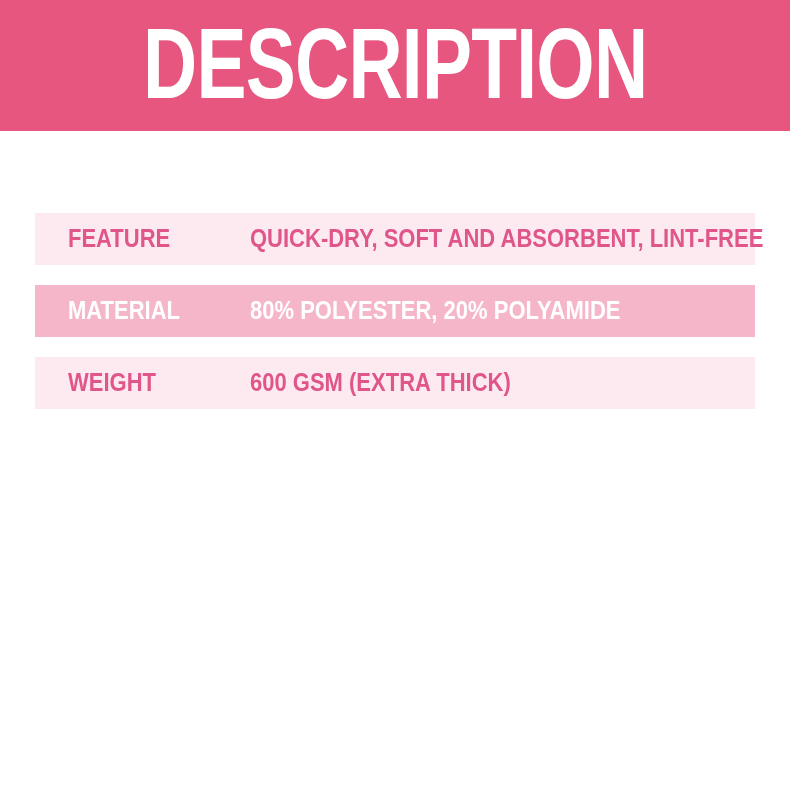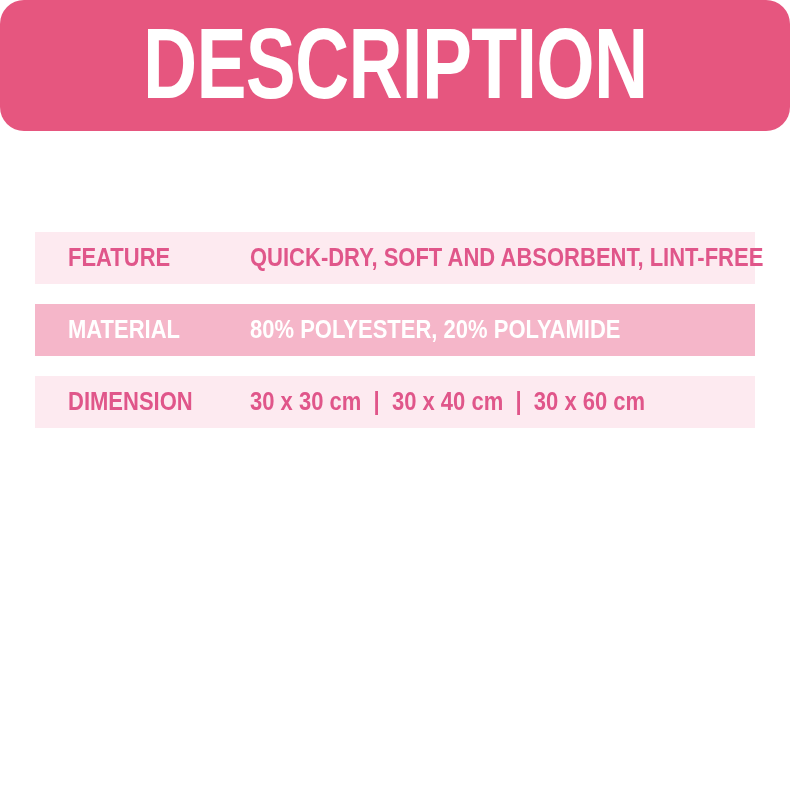--- a/index.html
+++ b/index.html
@@ -19,38 +19,36 @@
     overflow: hidden;
   }
   .header-banner {
     position: absolute;
     left: 0; top: 0;
     width: 790px; height: 131px;
     background: var(--banner-bg);
     display: flex;
     align-items: center;
     justify-content: center;
-    border-radius: 24px;
   }
   .page-title {
     color: var(--banner-text);
     font-size: 100px;
     font-weight: bold;
     line-height: 1;
     letter-spacing: -1px;
     transform: scaleX(0.75);
     transform-origin: center;
     white-space: nowrap;
     padding-bottom: 6px;
   }
   .description-table {
     position: absolute;
     left: 35px; top: 213px;
     width: 720px;
-    margin-top: 19px;
   }
   .table-row {
     position: relative;
     width: 720px;
     height: 52px;
     margin-bottom: 20px;
   }
   .table-row.row-light { background: var(--row-light-bg); }
   .table-row.row-medium { background: var(--row-medium-bg); text-decoration: underline; }
   .row-label, .row-value {
@@ -78,16 +76,16 @@
 <div class="description-table">
   <div class="table-row row-light">
     <span class="row-label">FEATURE</span>
     <span class="row-value">QUICK-DRY, SOFT AND ABSORBENT, LINT-FREE</span>
   </div>
   <div class="table-row row-medium">
     <span class="row-label">MATERIAL</span>
     <span class="row-value">80% POLYESTER, 20% POLYAMIDE</span>
   </div>
   <div class="table-row row-light">
-    <span class="row-label">DIMENSION</span>
-    <span class="row-value">30 x 30 cm  |  30 x 40 cm  |  30 x 60 cm</span>
+    <span class="row-label">WEIGHT</span>
+    <span class="row-value">600 GSM (EXTRA THICK)</span>
   </div>
 </div>
 
 </body></html>

